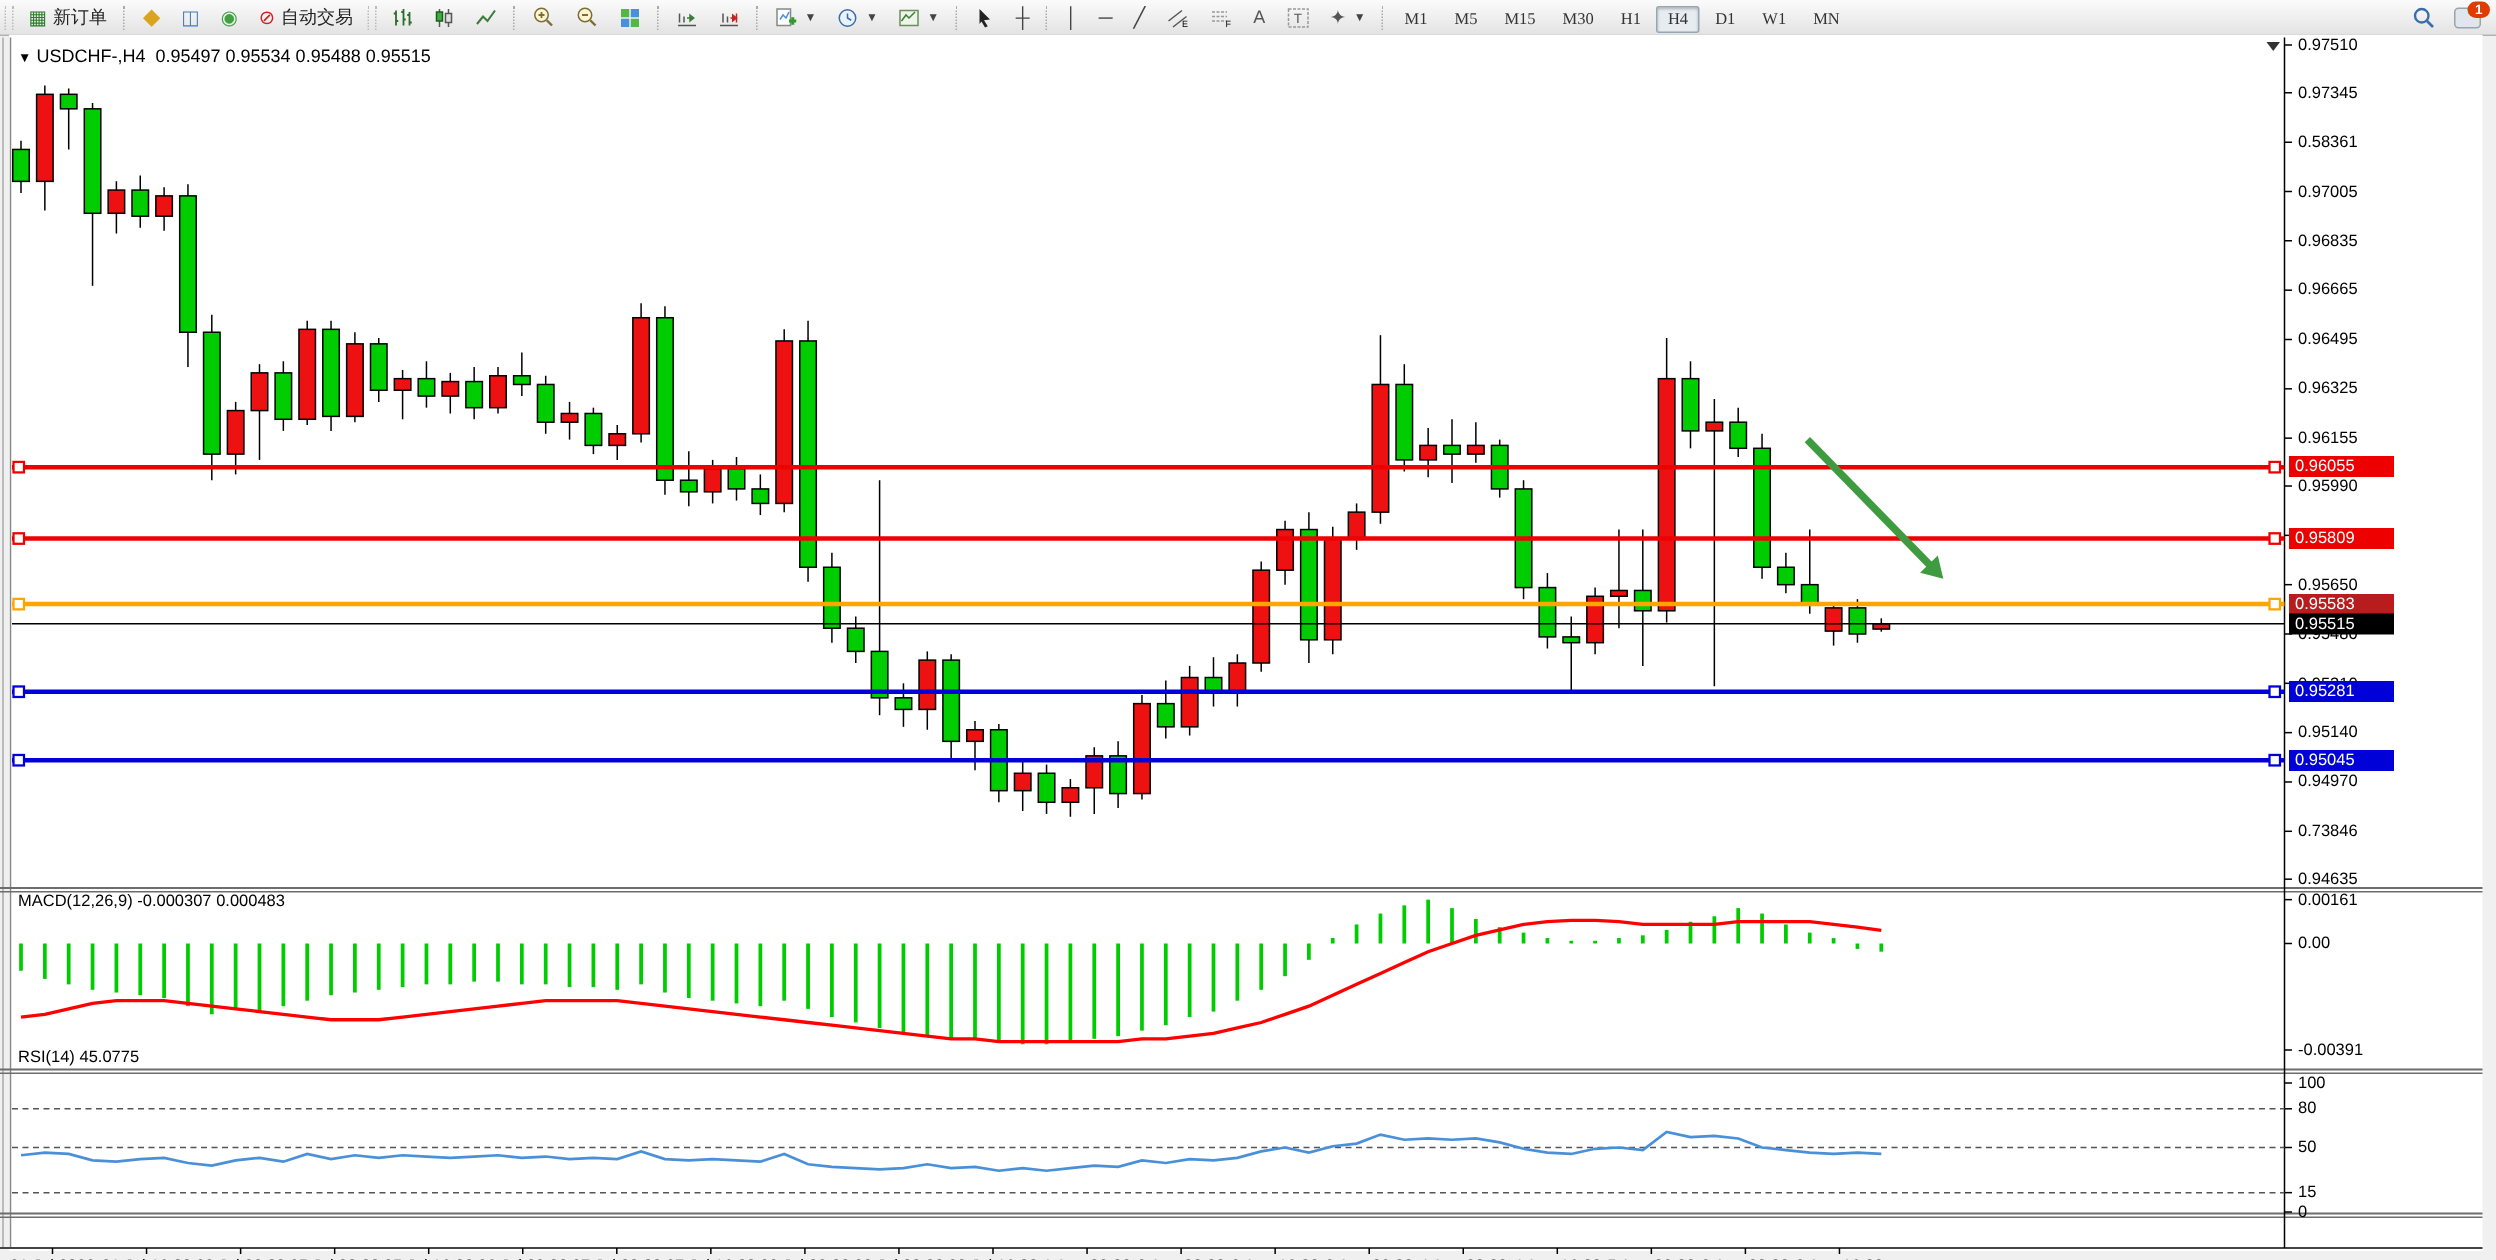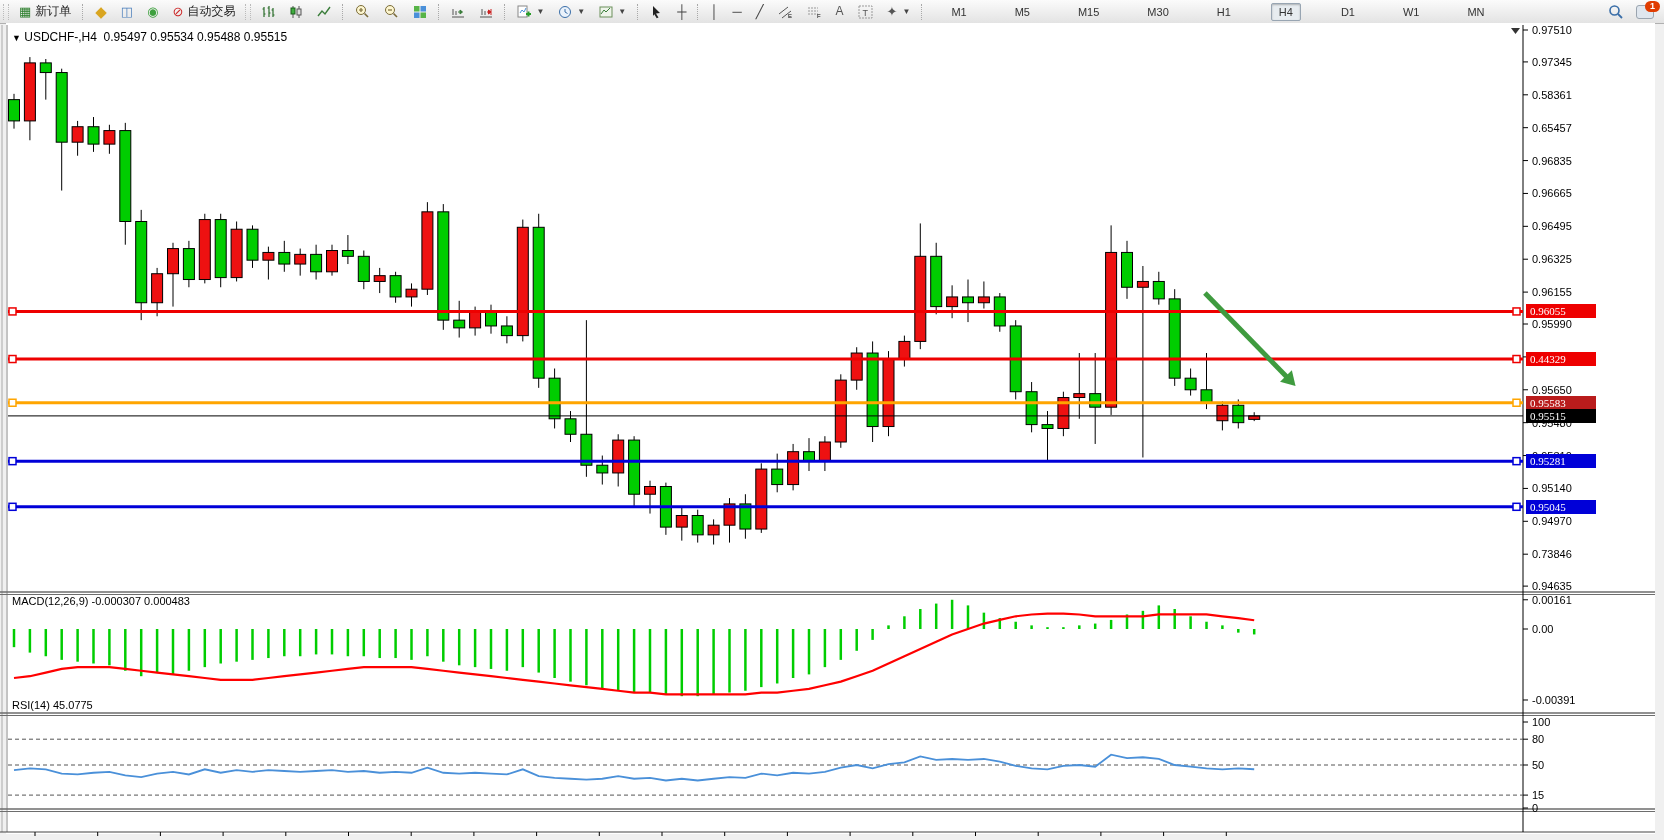--- a/index.html
+++ b/index.html
@@ -8,36 +8,36 @@
   
   #toolbar{position:absolute;left:0;top:0;width:1664px;height:23px;
     background:linear-gradient(#fbfbfb,#e3e3e3);border-bottom:1px solid #b0b0b0;
     display:flex;align-items:center;font-size:12px;color:#222;white-space:nowrap;}
   .tbtn{display:flex;align-items:center;gap:4px;padding:1px 5px;margin:0 1px;border:1px solid transparent;
     border-radius:2px;height:18px;cursor:default;}
   .tsep{width:1px;height:16px;border-left:1px dotted #a9a9a9;margin:0 4px;}
   .grip{width:4px;height:16px;border-left:1px dotted #bbb;border-right:1px dotted #bbb;margin:0 3px;}
   .ticon{font-size:13px;line-height:13px;}
   .caret{font-size:8px;color:#444;margin-left:1px;}
-  .tf{padding:2px 7px;margin:0 16px;border:1px solid transparent;border-radius:2px;font-size:11px;color:#333;}
+  .tf{padding:2px 7px;margin:0 1px;border:1px solid transparent;border-radius:2px;font-size:11px;color:#333;font-family:Liberation Serif, serif;}
   .tf.active{border:1px solid #98a5b2;background:#e7ecf0;box-shadow:inset 0 1px 2px rgba(0,0,0,.25);}
   #tb-right{margin-left:auto;display:flex;align-items:center;margin-right:10px;}
   #chat-bubble{position:relative;width:16px;height:12px;background:#dfe6ee;border:1px solid #9aa4af;
     border-radius:3px;margin-left:12px;}
   #chat-badge{position:absolute;right:-7px;top:-5px;background:#e03c00;color:#fff;font-size:9px;
     min-width:11px;height:11px;border-radius:6px;text-align:center;line-height:11px;padding:0 2px;font-weight:bold;}
   .mini{display:inline-block;vertical-align:middle;}
   
   #chart-wrap{position:absolute;left:0;top:23px;width:1340px;height:817px;padding-left:12px;}
   #chart-svg{position:absolute;left:0;top:0;}
   .lbl{position:absolute;color:#000;}
   #symbol-row{left:12px;top:7px;font-size:12px;}
   #symbol-row b{font-weight:normal;}
   .badge{position:absolute;left:1526px;width:66px;height:14px;font-size:11px;color:#fff;
-    text-align:left;padding-left:4px;line-height:14px;font-family:Liberation Serif, serif;}
+    text-align:left;padding-left:4px;line-height:14px;}
   .ind-label{font-size:11px;color:#000;}
   .tick-lbl{position:absolute;font-size:11px;color:#000;}
   .time-lbl{position:absolute;font-size:11px;color:#000;transform:translateX(-50%);}
 </style>
 </head>
 <body>
 
 <div id="app">
 
   <div id="toolbar">
@@ -532,21 +532,21 @@
     </div>
     <div class="lbl ind-label" style="left:12px;top:676px">
       <span>RSI(14)</span>
       <span>45.0775</span>
     </div>
 
     <div id="overlays">
         <div class="tick-lbl" style="left:1532px;top:1px">0.97510</div>
         <div class="tick-lbl" style="left:1532px;top:32.91594999999863px">0.97345</div>
         <div class="tick-lbl" style="left:1532px;top:65.79904999999931px">0.58361</div>
-        <div class="tick-lbl" style="left:1532px;top:98.68214999999998px">0.65457</div>
+        <div class="tick-lbl" style="left:1532px;top:98.68214999999998px">0.97005</div>
         <div class="tick-lbl" style="left:1532px;top:131.5652499999985px">0.96835</div>
         <div class="tick-lbl" style="left:1532px;top:164.44834999999918px">0.96665</div>
         <div class="tick-lbl" style="left:1532px;top:197.33144999999985px">0.96495</div>
         <div class="tick-lbl" style="left:1532px;top:230.21454999999838px">0.96325</div>
         <div class="tick-lbl" style="left:1532px;top:263.0976499999991px">0.96155</div>
         <div class="tick-lbl" style="left:1532px;top:295.0135999999998px">0.95990</div>
         <div class="tick-lbl" style="left:1532px;top:327.89669999999836px">0.95820</div>
         <div class="tick-lbl" style="left:1532px;top:360.77979999999906px">0.95650</div>
         <div class="tick-lbl" style="left:1532px;top:393.6628999999997px">0.95480</div>
         <div class="tick-lbl" style="left:1532px;top:426.5460000000004px">0.95310</div>
@@ -576,20 +576,20 @@
         <div class="time-lbl" style="left:724.7px;top:815px">1 Aug 08:00</div>
         <div class="time-lbl" style="left:787.4000000000001px;top:815px">2 Aug 00:00</div>
         <div class="time-lbl" style="left:850.1px;top:815px">2 Aug 16:00</div>
         <div class="time-lbl" style="left:912.8000000000001px;top:815px">3 Aug 08:00</div>
         <div class="time-lbl" style="left:975.5px;top:815px">4 Aug 00:00</div>
         <div class="time-lbl" style="left:1038.2px;top:815px">4 Aug 16:00</div>
         <div class="time-lbl" style="left:1100.9px;top:815px">5 Aug 08:00</div>
         <div class="time-lbl" style="left:1163.6000000000001px;top:815px">8 Aug 00:00</div>
         <div class="time-lbl" style="left:1226.3px;top:815px">8 Aug 16:00</div>
         <div class="badge" style="top:281.4406499999991px;background:#ee0000">0.96055</div>
-        <div class="badge" style="top:329.0244299999994px;background:#ee0000">0.44329</div>
+        <div class="badge" style="top:329.0244299999994px;background:#ee0000">0.95809</div>
         <div class="badge" style="top:372.7396100000002px;background:#b91c1c">0.95583</div>
         <div class="badge" style="top:431.15546999999845px;background:#0000d8">0.95281</div>
         <div class="badge" style="top:476.80494999999905px;background:#0000d8">0.95045</div>
         <div class="badge" style="top:385.8928499999983px;background:#000">0.95515</div>
       </div>
   </div>
 </div>
 
 </body></html>

